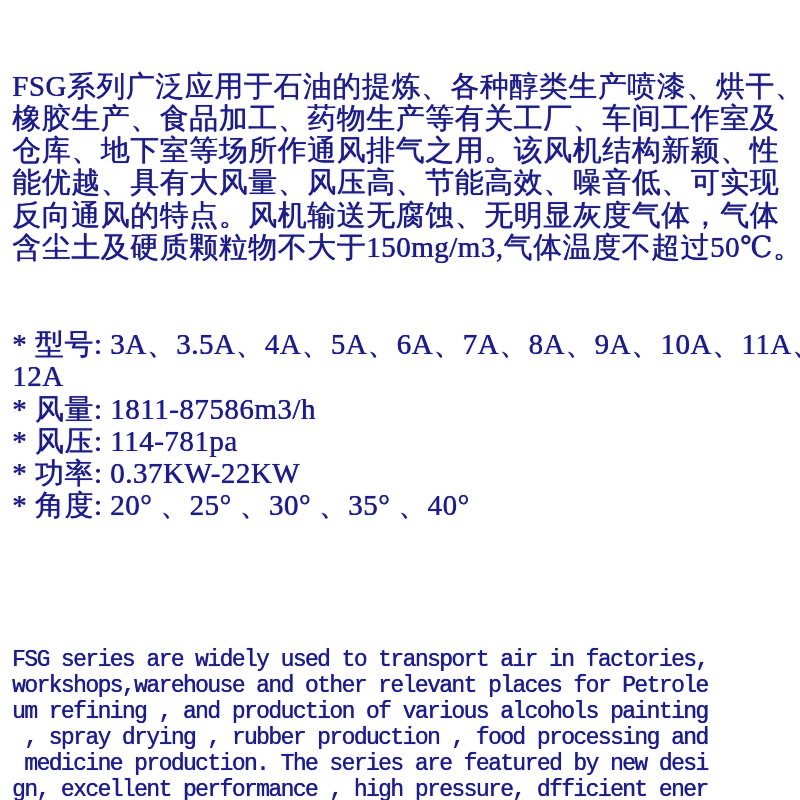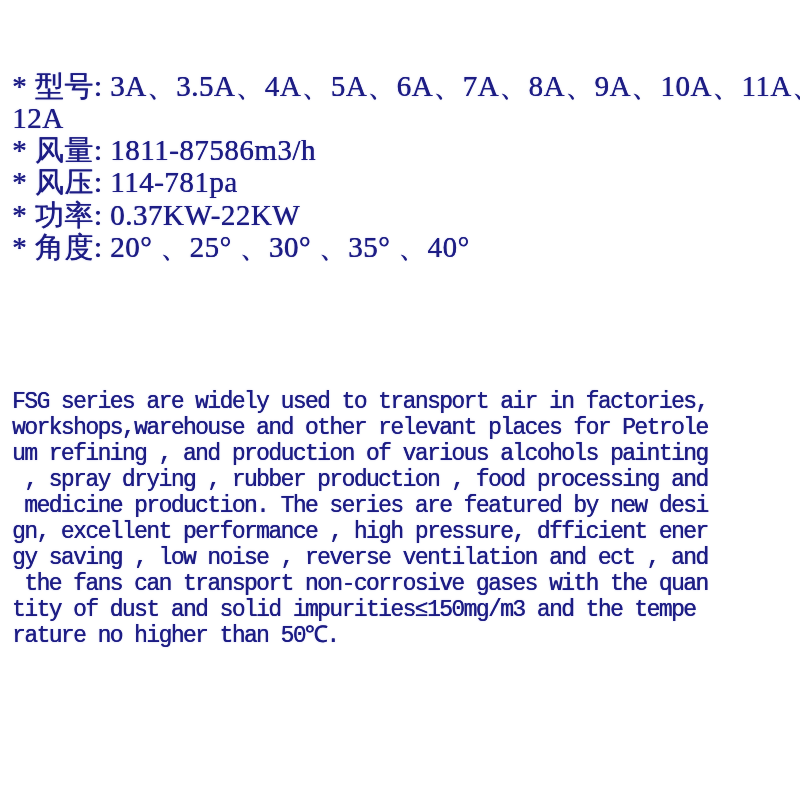--- a/index.html
+++ b/index.html
@@ -39,20 +39,26 @@
     margin-top: 9px;
     text-shadow: 0.3px 0 currentColor, 0 0 2px rgba(120,120,200,0.40);
   }
 </style>
 </head>
 <body>
 
 <div class="page">
 
   <div class="cn-block">
+    <div>FSG系列广泛应用于石油的提炼、各种醇类生产喷漆、烘干、
+橡胶生产、食品加工、药物生产等有关工厂、车间工作室及
+仓库、地下室等场所作通风排气之用。该风机结构新颖、性
+能优越、具有大风量、风压高、节能高效、噪音低、可实现
+反向通风的特点。风机输送无腐蚀、无明显灰度气体，气体
+含尘土及硬质颗粒物不大于150mg/m3,气体温度不超过50℃。</div>
     <div>* 型号: 3A、3.5A、4A、5A、6A、7A、8A、9A、10A、11A、
 12A
 * 风量: 1811-87586m3/h
 * 风压: 114-781pa
 * 功率: 0.37KW-22KW
 * 角度: 20° 、25° 、30° 、35° 、40°</div>
   </div>
 
   <div class="en-block">
     <div>FSG series are widely used to transport air in factories,

